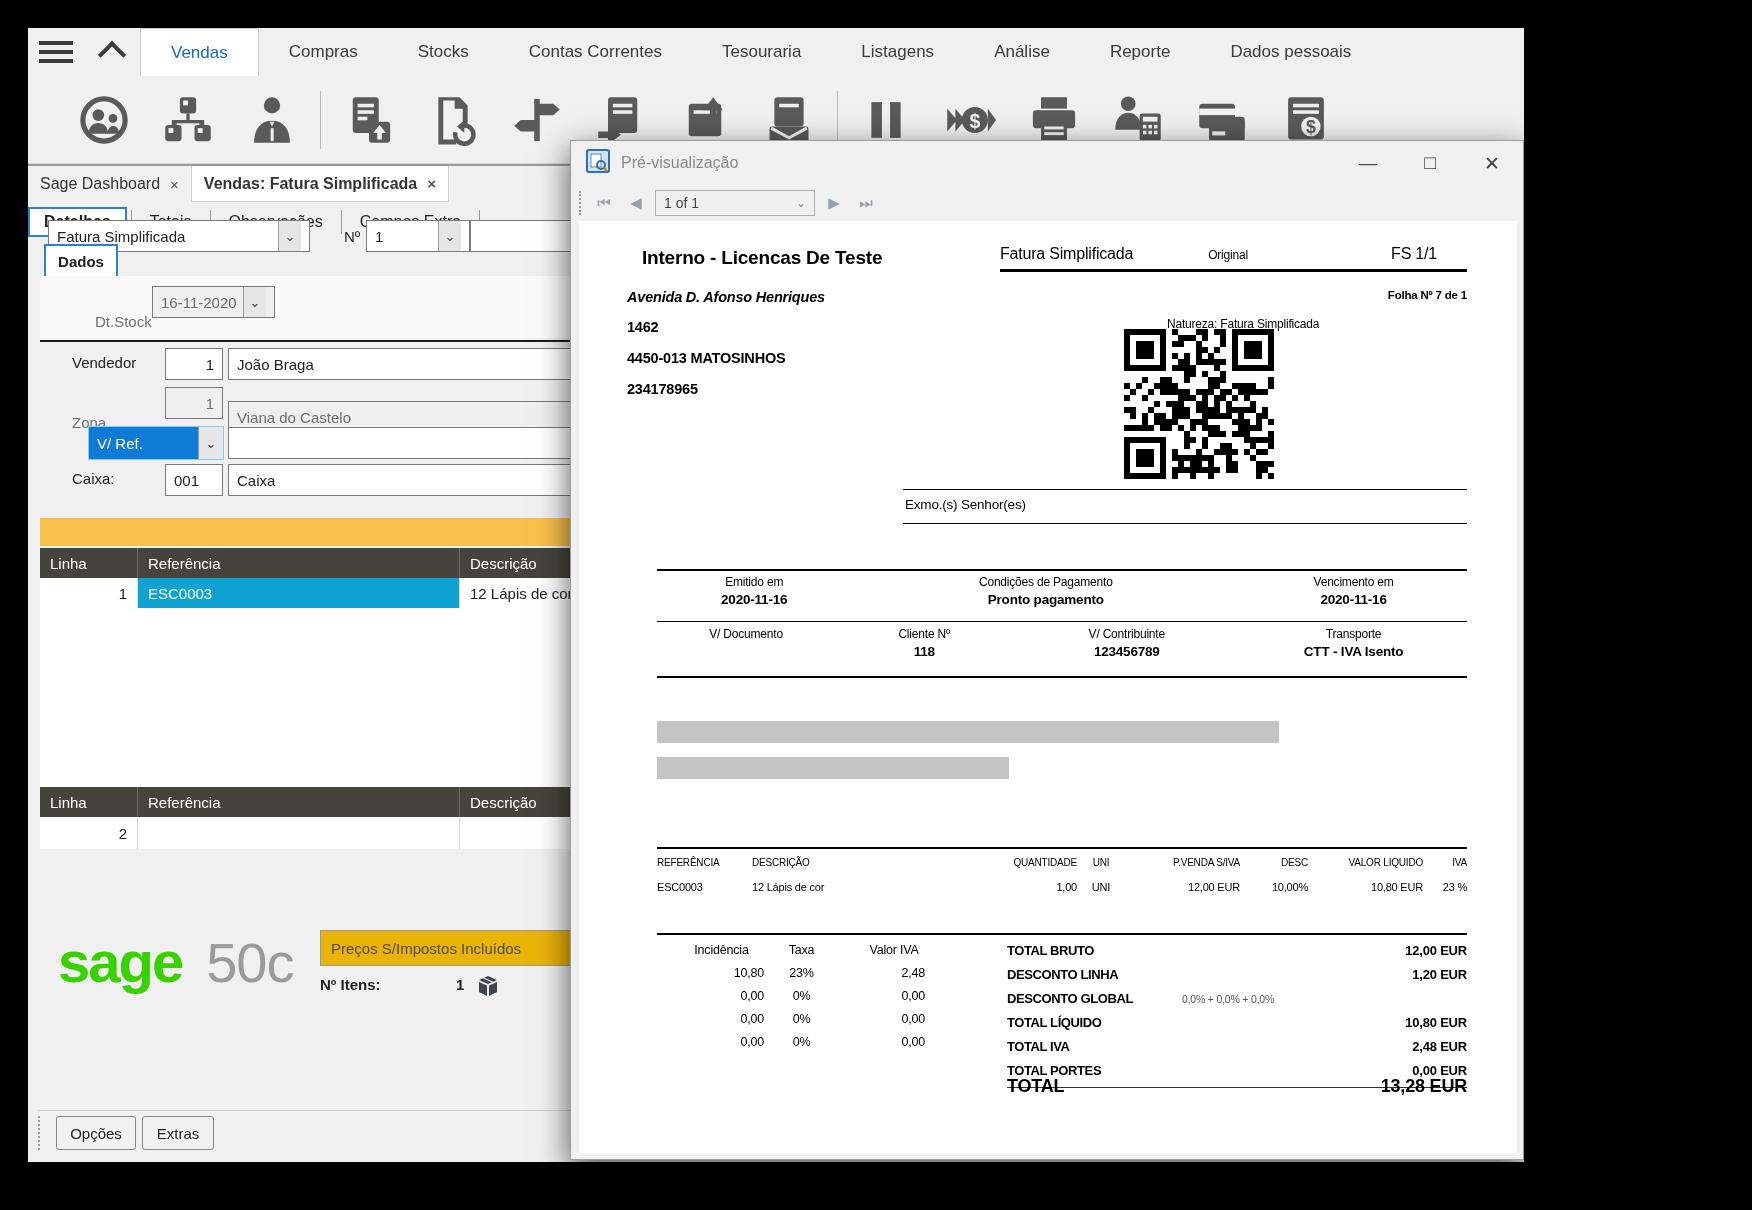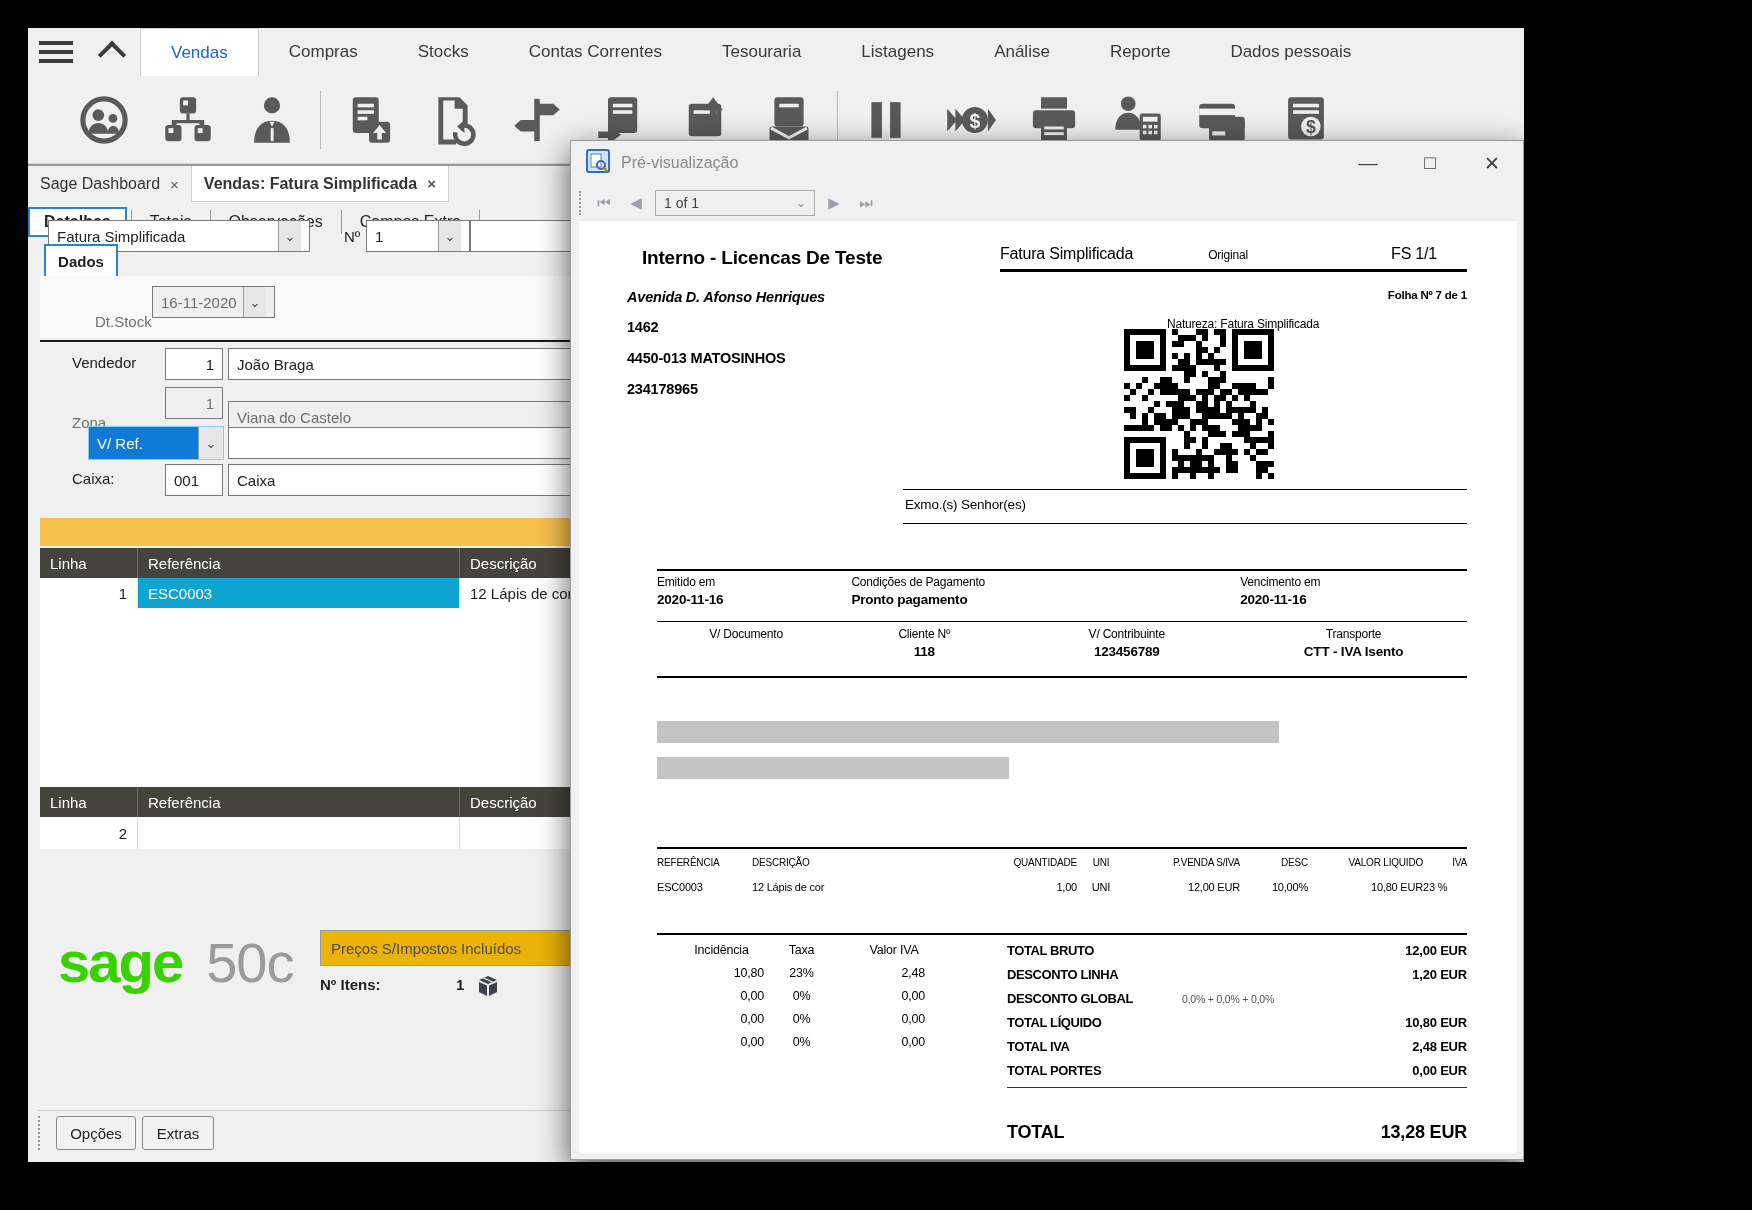--- a/index.html
+++ b/index.html
@@ -628,21 +628,21 @@
           <rect x="0" y="108" width="42" height="42" fill="#000"></rect>
           <rect x="6" y="114" width="30" height="30" fill="#fff"></rect>
           <rect x="12" y="120" width="18" height="18" fill="#000"></rect>
         </svg></div>
 
     <div class="inv hairline" style="left:324px;top:268px;width:564px;"></div>
     <div class="inv" style="left:326px;top:276px;font-size:13.5px;">Exmo.(s) Senhor(es)</div>
     <div class="inv hairline" style="left:324px;top:302px;width:564px;"></div>
 
     <div class="inv thick" style="left:78px;top:348px;width:810px;"></div>
-    <div class="inv" style="left:78px;top:354px;width:810px;display:grid;grid-template-columns:24% 48% 28%;">
+    <div class="inv" style="left:78px;top:354px;width:810px;display:grid;grid-template-columns:24% 48% 28%;text-align:center;">
       <span class="itxt">Emitido em</span>
       <span class="itxt">Condições de Pagamento</span>
       <span class="itxt">Vencimento em</span>
       <span class="b" style="font-size:13.5px;margin-top:3px;">2020-11-16</span>
       <span class="b" style="font-size:13.5px;margin-top:3px;">Pronto pagamento</span>
       <span class="b" style="font-size:13.5px;margin-top:3px;">2020-11-16</span>
     </div>
     <div class="inv hairline" style="left:78px;top:400px;width:810px;"></div>
     <div class="inv" style="left:78px;top:406px;width:810px;display:grid;grid-template-columns:22% 22% 28% 28%;text-align:center;">
       <span class="itxt">V/ Documento</span>
@@ -671,21 +671,21 @@
       <span class="cap" style="text-align:right;">IVA</span>
     </div>
     <div class="inv" style="left:78px;top:660px;width:810px;display:grid;grid-template-columns:95px 240px 85px 48px 115px 68px 115px 44px;font-size:11px;">
       <span>ESC0003</span>
       <span>12 Lápis de cor</span>
       <span style="text-align:right;">1,00</span>
       <span style="text-align:center;">UNI</span>
       <span style="text-align:right;">12,00 EUR</span>
       <span style="text-align:right;">10,00%</span>
       <span style="text-align:right;">10,80 EUR</span>
-      <span style="text-align:left;">23 %</span>
+      <span style="text-align:right;">23 %</span>
     </div>
 
     <div class="inv thick" style="left:78px;top:712px;width:810px;"></div>
     <div class="inv" style="left:100px;top:722px;width:270px;display:grid;grid-template-columns:85px 75px 110px;row-gap:9px;font-size:12.5px;">
       <span style="text-align:center;">Incidência</span>
       <span style="text-align:center;">Taxa</span>
       <span style="text-align:center;">Valor IVA</span>
       <span style="text-align:right;">10,80</span>
       <span style="text-align:center;">23%</span>
       <span style="text-align:right;padding-right:24px;">2,48</span>
@@ -713,18 +713,18 @@
         <span></span>
         <span class="tot-val">10,80 EUR</span>
       <span class="tot-label">TOTAL IVA</span>
         <span></span>
         <span class="tot-val">2,48 EUR</span>
       <span class="tot-label">TOTAL PORTES</span>
         <span></span>
         <span class="tot-val">0,00 EUR</span>
     </div>
     <div class="inv hairline" style="left:428px;top:866px;width:460px;border-color:#333;"></div>
-    <div class="inv" style="left:428px;top:901px;width:460px;display:flex;align-items:flex-start;">
+    <div class="inv" style="left:428px;top:855px;width:460px;display:flex;align-items:flex-start;">
       <span class="b" style="font-size:18px;">TOTAL</span>
       <span class="b" style="font-size:18px;margin-left:auto;">13,28 EUR</span>
     </div>
   </div>
 </div>
 
 </body></html>

